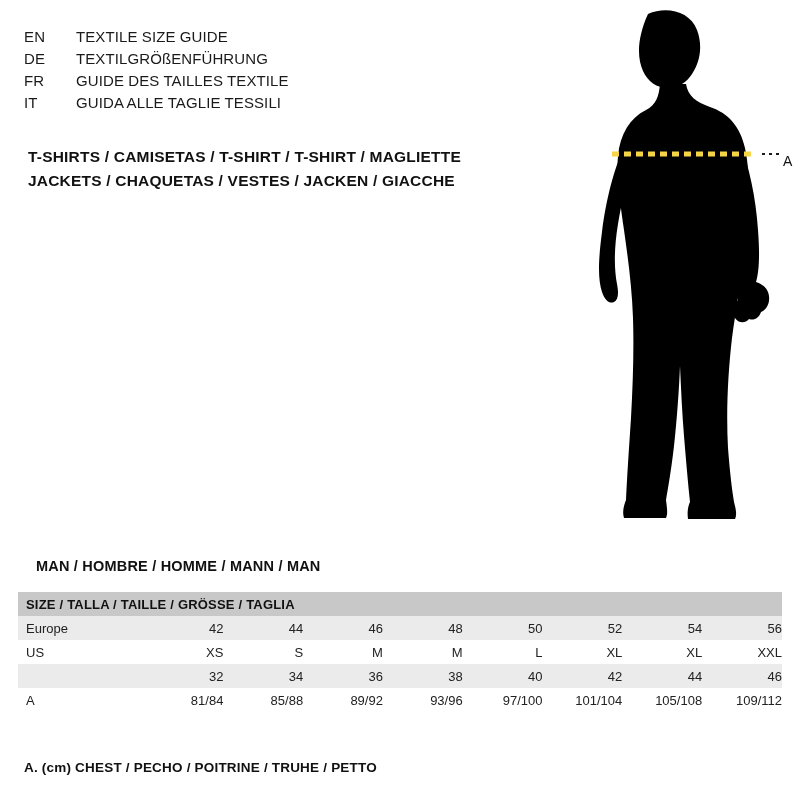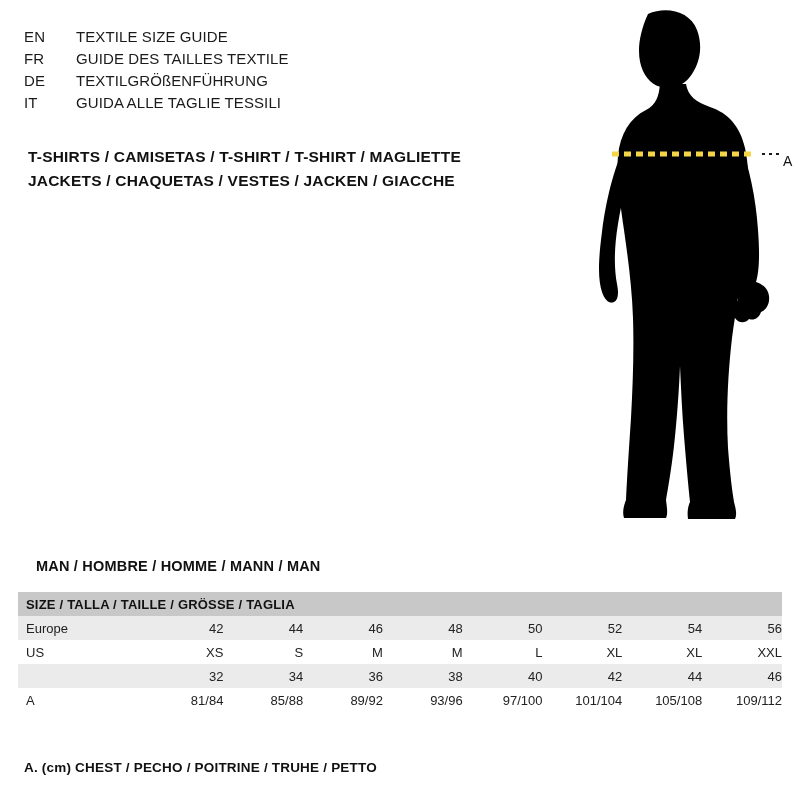--- a/index.html
+++ b/index.html
@@ -140,26 +140,26 @@
 <body>
 
 <div class="page">
 
   <div class="lang-block">
     <div class="lang-row">
       <span class="lang-code">EN</span>
       <span class="lang-text">TEXTILE SIZE GUIDE</span>
     </div>
     <div class="lang-row">
+      <span class="lang-code">DE</span>
+      <span class="lang-text">TEXTILGRÖßENFÜHRUNG</span>
+    </div>
+    <div class="lang-row">
       <span class="lang-code">FR</span>
       <span class="lang-text">GUIDE DES TAILLES TEXTILE</span>
-    </div>
-    <div class="lang-row">
-      <span class="lang-code">DE</span>
-      <span class="lang-text">TEXTILGRÖßENFÜHRUNG</span>
     </div>
     <div class="lang-row">
       <span class="lang-code">IT</span>
       <span class="lang-text">GUIDA ALLE TAGLIE TESSILI</span>
     </div>
   </div>
 
   <div class="cat-block">
     <div class="cat-line">T-SHIRTS / CAMISETAS / T-SHIRT / T-SHIRT / MAGLIETTE</div>
     <div class="cat-line">JACKETS / CHAQUETAS / VESTES / JACKEN / GIACCHE</div>

